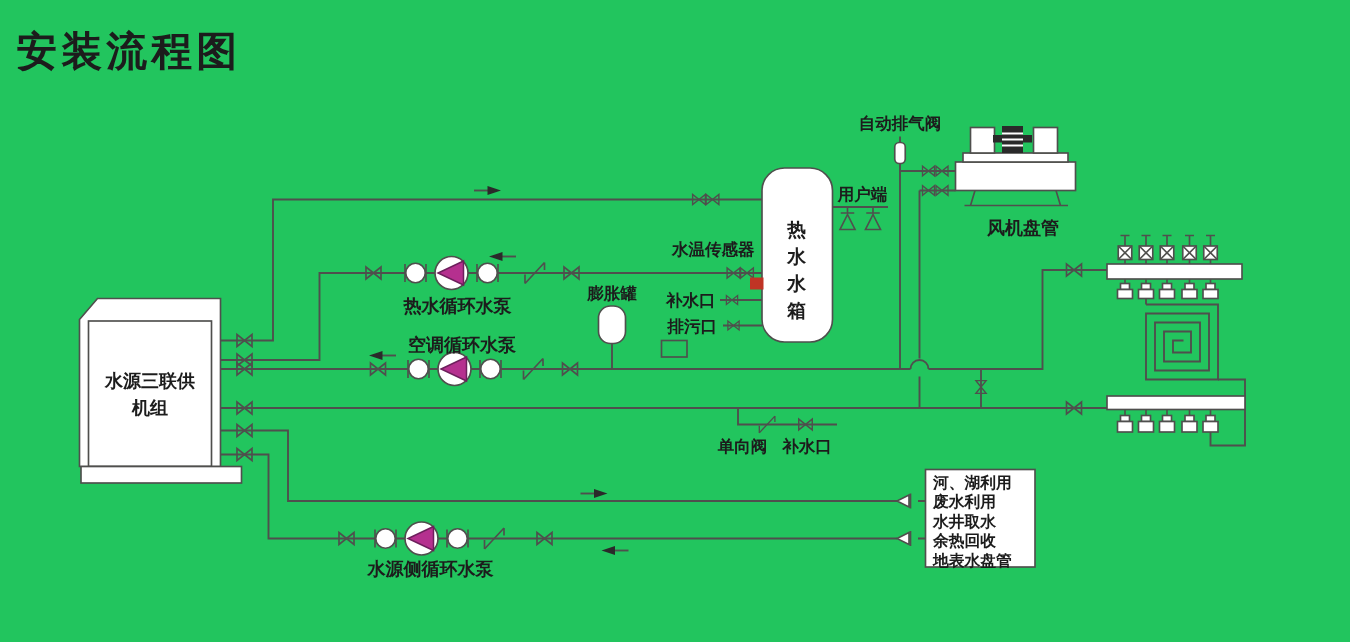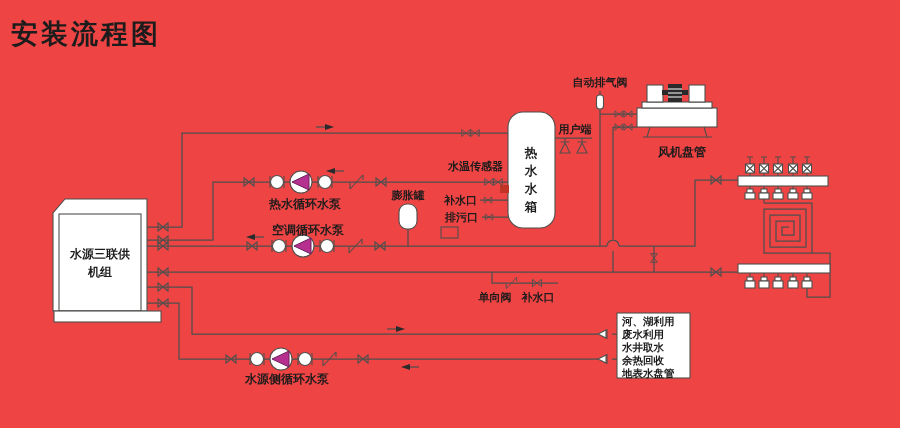--- a/index.html
+++ b/index.html
@@ -1,16 +1,16 @@
 <!DOCTYPE html>
 <html><head>
 <meta charset="utf-8">
 <style>
   html,body{margin:0;padding:0;background:#ffffff;}
-  .stage{position:relative;width:900px;height:428px;background:#ef4444;overflow:hidden;
+  .stage{position:relative;width:900px;height:428px;background:#22c55e;overflow:hidden;
          font-family:"DejaVu Sans","Liberation Sans",sans-serif;}
   svg{position:absolute;left:0;top:0;}
   svg text{font-family:"DejaVu Sans","Liberation Sans",sans-serif;fill:#1c1c1c;}
   .t-title{font-size:27px;font-weight:800;letter-spacing:3px;}
   .t-main{font-size:12px;font-weight:700;}
   .t-sub{font-size:11px;font-weight:600;}
   .t-tank{font-size:12.5px;font-weight:700;}
   .t-list{font-size:10.5px;font-weight:600;}
   .pipe{stroke:#4f4f4d;stroke-width:1.25;fill:none;}
   .sym{stroke:#4f4f4d;stroke-width:1.1;fill:none;}

